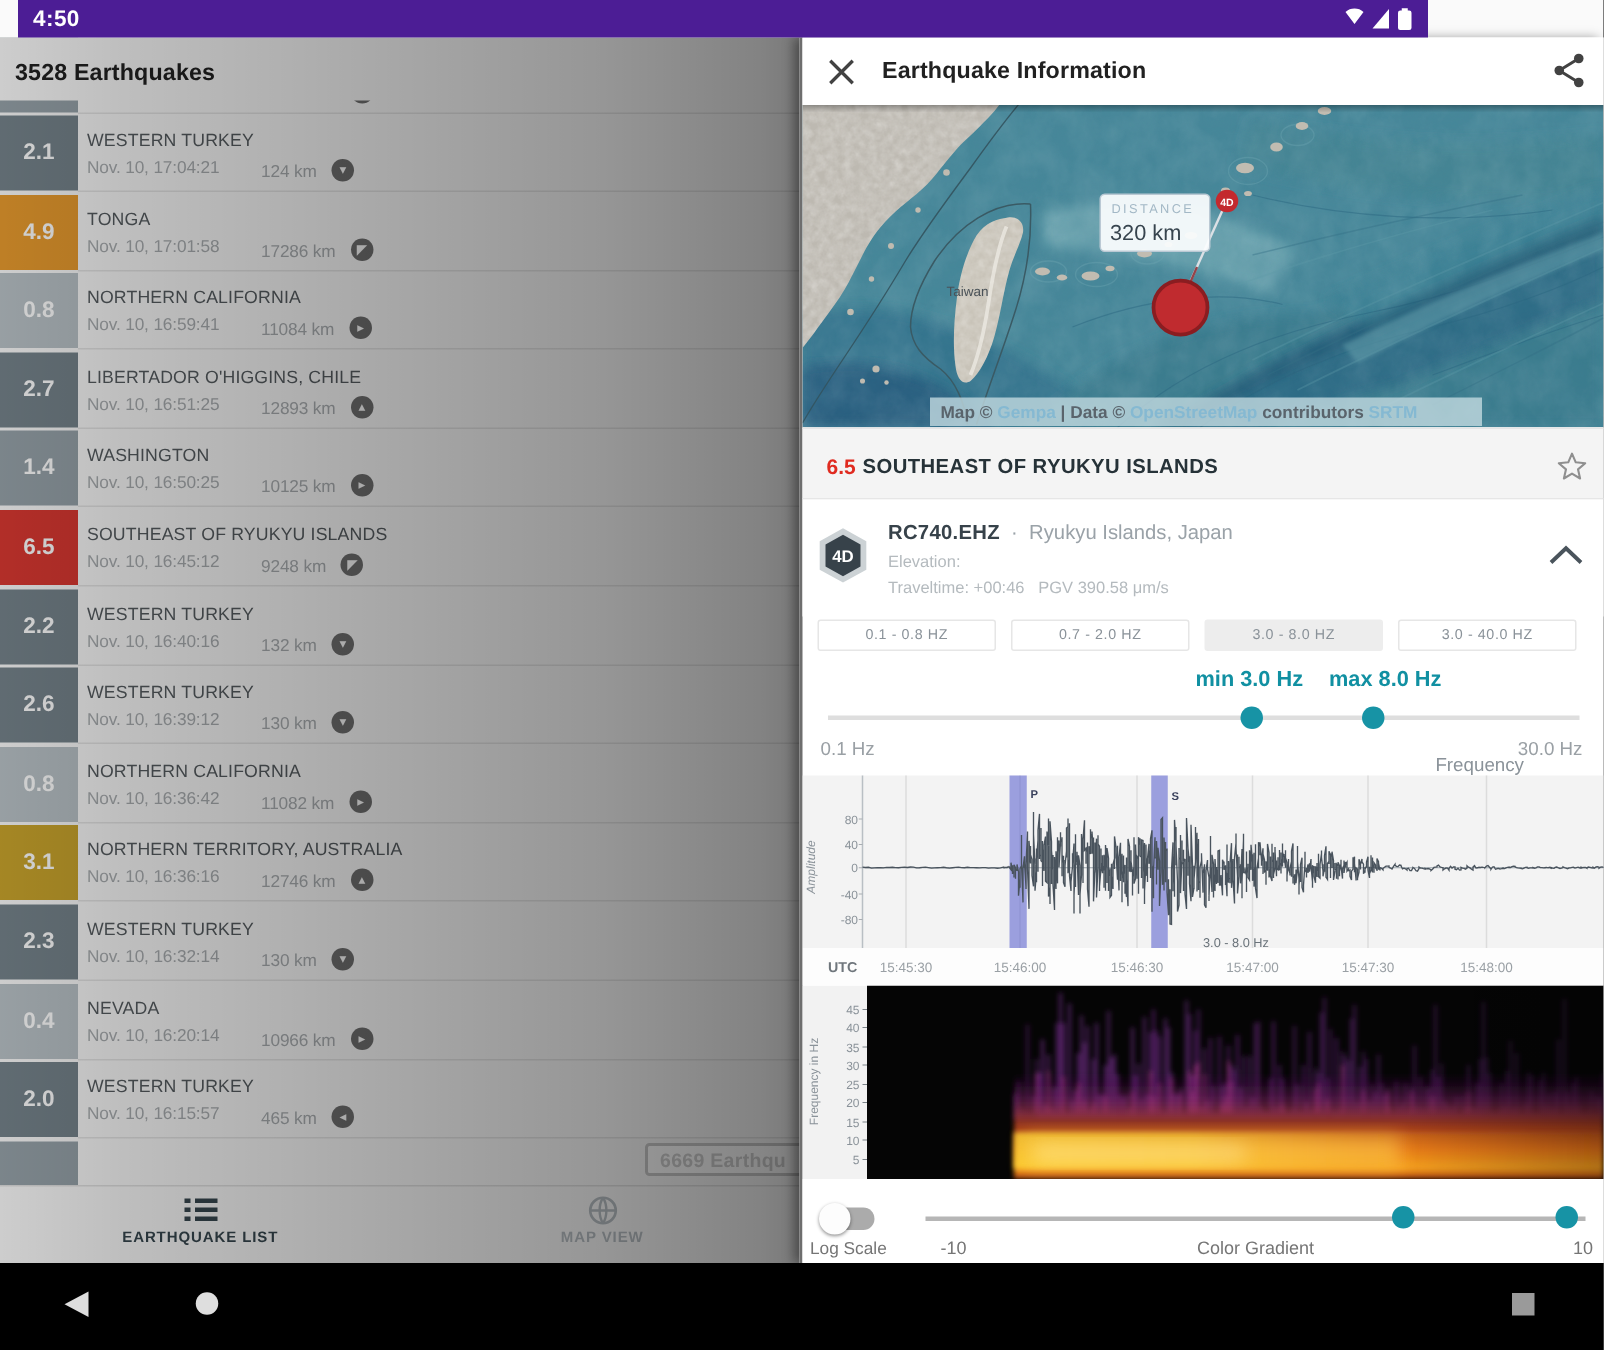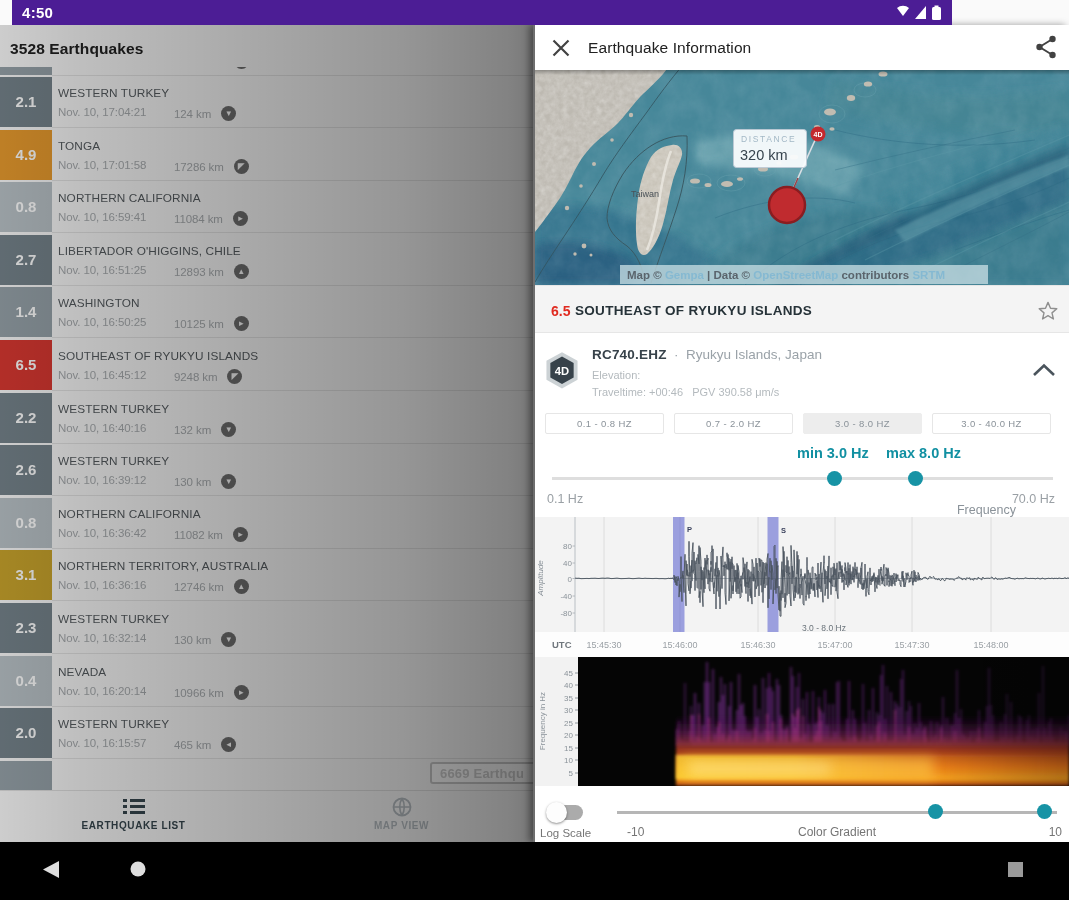--- a/index.html
+++ b/index.html
@@ -37,21 +37,21 @@
 .tab{position:absolute;top:0;width:267px;height:52px;text-align:center}
 .tab .lbl{position:absolute;top:29px;width:100%;font-size:10px;letter-spacing:0.6px;font-weight:bold}
 #tab1{left:0;color:#37474f}#tab2{left:268px;color:#b8bfc4}
 
 #scrim{position:absolute;left:0;top:25px;width:535px;height:817px;z-index:20;
   background:linear-gradient(to right,rgba(0,0,0,0.18) 0%,rgba(0,0,0,0.24) 15%,rgba(0,0,0,0.32) 45%,rgba(0,0,0,0.40) 75%,rgba(0,0,0,0.48) 95%,rgba(0,0,0,0.52) 100%)}
 
 #panel{position:absolute;left:533px;top:25px;width:536px;height:817px;background:#fff;z-index:30;box-sizing:border-box;
   border-left:2px solid #6e6e6e;box-shadow:-4px 0 7px rgba(0,0,0,0.38)}
 #phead{position:absolute;left:0;top:0;width:534px;height:45px;background:#fff}
-#phead .t{position:absolute;left:53px;top:14px;font-size:15.5px;font-weight:normal;color:#212121;letter-spacing:0.1px}
+#phead .t{position:absolute;left:53px;top:14px;font-size:15.5px;font-weight:bold;color:#212121;letter-spacing:0.1px}
 #pmap{position:absolute;left:0;top:45px;width:534px;height:215px;overflow:hidden}
 #ptitle{position:absolute;left:0;top:260px;width:534px;height:48px;background:#f4f4f4;
   border-top:1px solid #e6e6e6;border-bottom:1px solid #e6e6e6}
 #ptitle .mag{position:absolute;left:16px;top:17px;font-size:14px;font-weight:bold;color:#e02b20}
 #ptitle .nm{position:absolute;left:40px;top:17px;font-size:13.5px;font-weight:bold;color:#263238;letter-spacing:0.3px}
 #station{position:absolute;left:0;top:308px;width:534px;height:78px;background:#fff}
 #station .code{position:absolute;left:57px;top:14px;font-size:13.5px;color:#9aa2a8}
 #station .code b{color:#37424a;letter-spacing:0.2px}
 #station .el{position:absolute;left:57px;top:36px;font-size:11px;color:#b4babe}
 #station .tt{position:absolute;left:57px;top:53px;font-size:11px;color:#b4babe}
@@ -393,21 +393,21 @@
         <span style="left:351px">max 8.0 Hz</span>
       </div>
     <div id="fslider">
       <div class="track"></div>
       <div class="knob" style="left:292px"></div>
       <div class="knob" style="left:373px"></div>
     </div>
     <div id="flabels">
         <div class="l">0.1 Hz</div>
         <div class="c">Frequency</div>
-        <div class="r">70.0 Hz</div>
+        <div class="r">30.0 Hz</div>
       </div>
     <div id="seis"><svg width="534" height="142" viewBox="0 0 534 142">
 <rect x="0" y="2" width="534" height="115" fill="#f3f3f3"></rect>
 <rect x="0" y="117" width="534" height="25" fill="#fdfdfd"></rect>
 <g stroke="#dcdcdc" stroke-width="1">
 <line x1="69" y1="2" x2="69" y2="117"></line>
             <line x1="145" y1="2" x2="145" y2="117"></line>
 <line x1="223" y1="2" x2="223" y2="117"></line>
             <line x1="300" y1="2" x2="300" y2="117"></line>
 <line x1="377" y1="2" x2="377" y2="117"></line>

